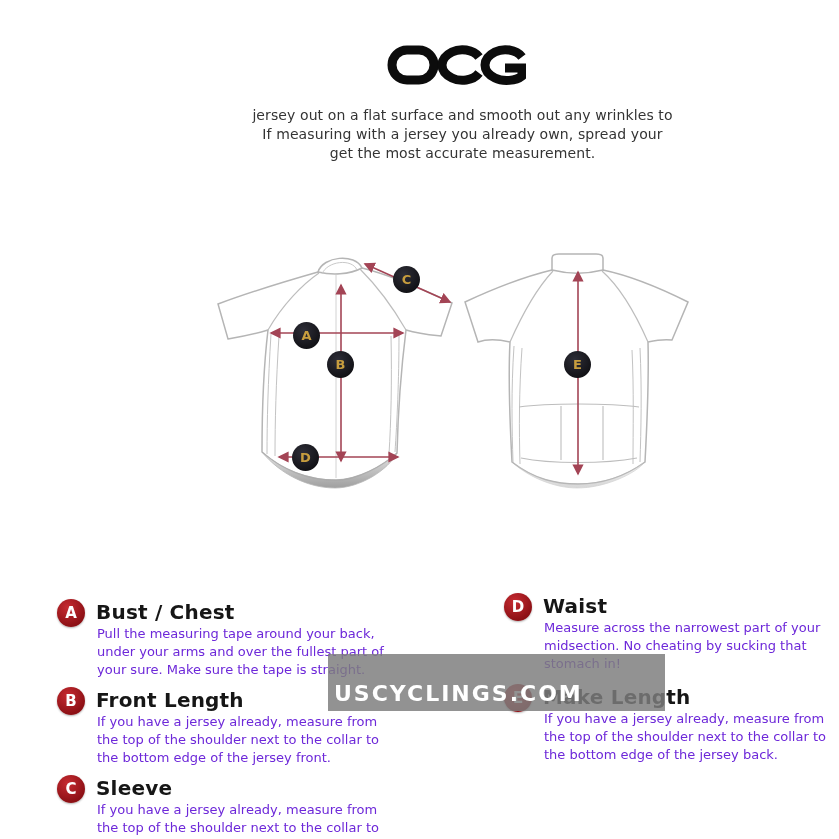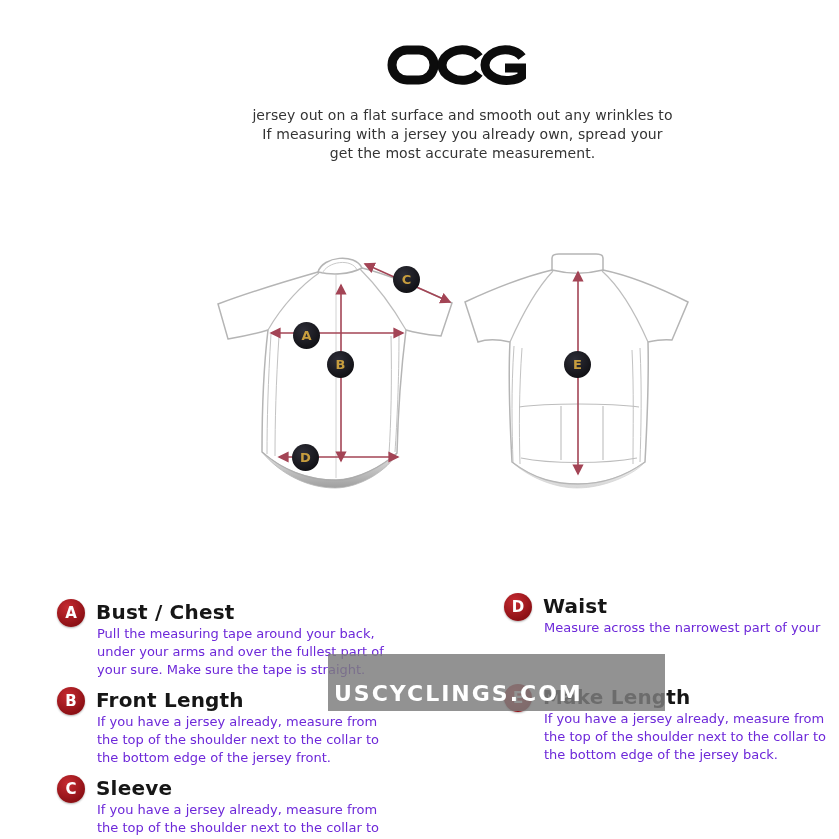--- a/index.html
+++ b/index.html
@@ -163,20 +163,22 @@
       <div>the top of the shoulder next to the collar to</div>
       <div>the bottom edge of the sleeve opening.</div>
     </div>
   </div>
 
   <div class="section" style="left:504px;top:592px;">
     <span class="badge">D</span>
     <div class="sec-title">Waist</div>
     <div class="sec-lines">
       <div>Measure across the narrowest part of your</div>
+      <div>midsection. No cheating by sucking that</div>
+      <div>stomach in!</div>
     </div>
   </div>
 
   <div class="section" style="left:504px;top:683px;">
     <span class="badge">E</span>
     <div class="sec-title">Make Length</div>
     <div class="sec-lines">
       <div>If you have a jersey already, measure from</div>
       <div>the top of the shoulder next to the collar to</div>
       <div>the bottom edge of the jersey back.</div>

